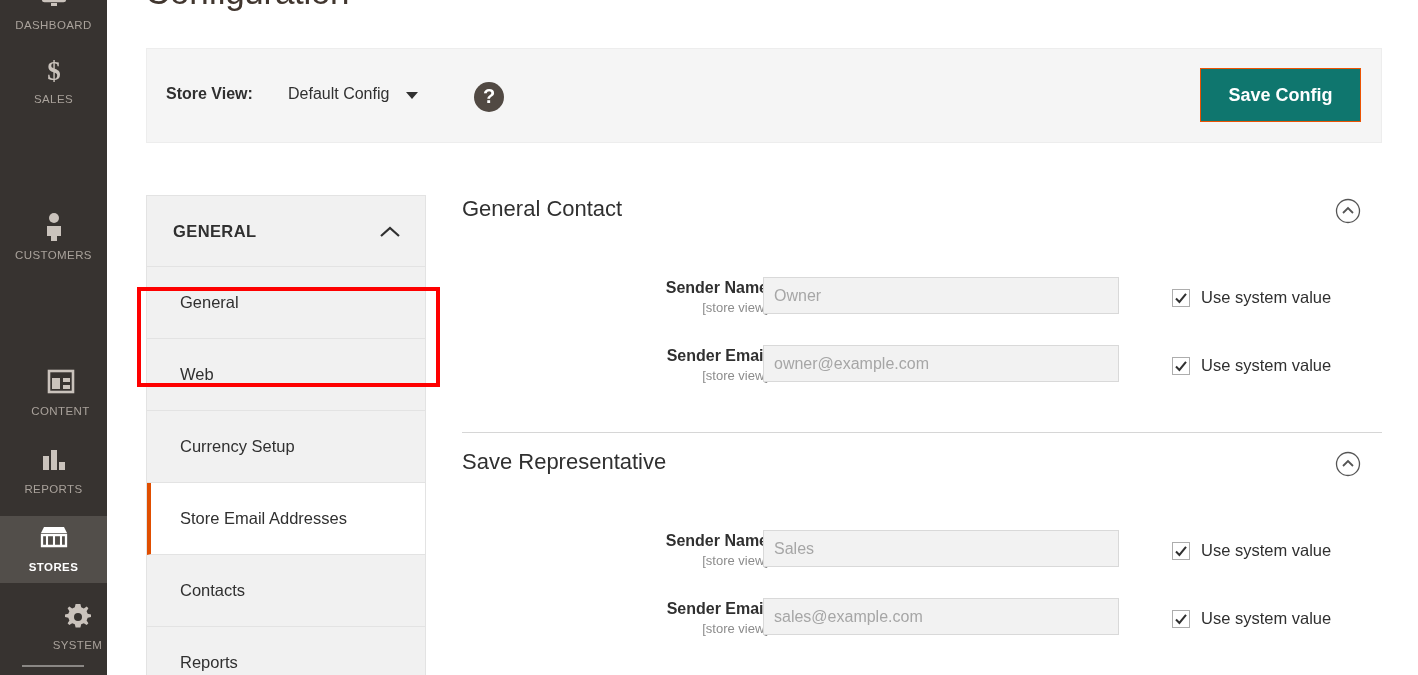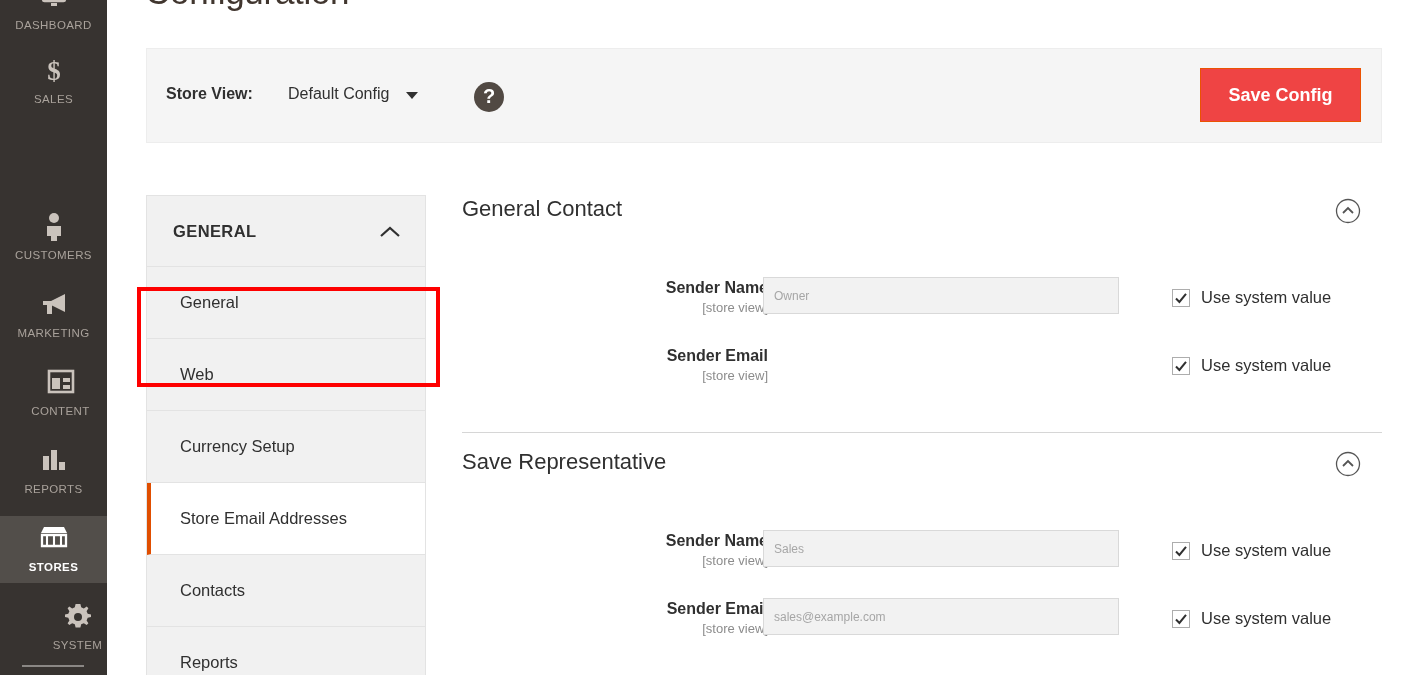--- a/index.html
+++ b/index.html
@@ -93,21 +93,21 @@
     border-radius: 50%;
     background: #514943;
     color: #ffffff;
     font-size: 20px; font-weight: bold;
     text-align: center; line-height: 29px;
     cursor: pointer;
   }
   #save-config-btn {
     position: absolute; left: 1053px; top: 19px;
     width: 161px; height: 54px;
-    background: #ef4444;
+    background: #0f766e;
     border: 1px solid #eb5202;
     color: #ffffff;
     font-size: 18px; font-weight: bold;
     cursor: pointer;
     font-family: "Liberation Sans", sans-serif;
   }
 
   
   #config-nav {
     position: absolute; left: 39px; top: 195px;
@@ -191,21 +191,21 @@
     width: 300px;
     text-align: right;
     font-size: 13px; color: #8c8c8c;
   }
   .field-input {
     position: absolute; left: 301px; top: 6px;
     width: 356px; height: 37px;
     background: #f2f2f2;
     border: 1px solid #d9d9d9;
     color: #a6a6a6;
-    font-size: 12px;
+    font-size: 16px;
     padding: 14px 10px;
     font-family: "Liberation Sans", sans-serif;
   }
   .field-input::placeholder { color: #a6a6a6; opacity: 1; }
   .field-system {
     position: absolute; left: 710px; top: 17px;
     display: flex; align-items: center;
     cursor: pointer;
   }
   .sys-checkbox {
@@ -249,29 +249,20 @@
       <span class="nav-label">SALES</span>
     </div>
     <div class="nav-item" style="position: absolute; top: 204px;">
       <span class="nav-glyph">
         <svg class="nav-icon-svg" width="26" height="30" viewBox="0 0 26 30">
           <circle cx="13" cy="6" r="5" fill="currentColor"></circle>
           <path d="M6 14 h14 v10 h-4 v5 h-6 v-5 h-4 Z" fill="currentColor"></path>
         </svg>
       </span>
       <span class="nav-label">CUSTOMERS</span>
-    </div>
-    <div class="nav-item" style="position: absolute; top: 282px;">
-      <span class="nav-glyph">
-        <svg class="nav-icon-svg" width="32" height="28" viewBox="0 0 32 28">
-          <path d="M5 11 L13 11 L27 4 L27 22 L13 15 L5 15 Z" fill="currentColor"></path>
-          <rect x="9" y="15" width="5" height="9" fill="currentColor"></rect>
-        </svg>
-      </span>
-      <span class="nav-label">MARKETING</span>
     </div>
     <div class="nav-item" style="position: absolute; top: 360px; padding-left: 14px;">
       <span class="nav-glyph">
         <svg class="nav-icon-svg" width="30" height="28" viewBox="0 0 30 28">
           <rect x="3" y="3" width="24" height="21" fill="none" stroke="currentColor" stroke-width="2.6"></rect>
           <rect x="6" y="10" width="8" height="11" fill="currentColor"></rect>
           <rect x="17" y="10" width="7" height="4" fill="currentColor"></rect>
           <rect x="17" y="17" width="7" height="4" fill="currentColor"></rect>
         </svg>
       </span>
@@ -371,20 +362,21 @@
               <svg width="14" height="14" viewBox="0 0 14 14">
                 <polyline points="2,7.5 5.4,11 12,2.8" fill="none" stroke="#303030" stroke-width="2"></polyline>
               </svg>
             </span>
             <span class="sys-label">Use system value</span>
           </div>
         </div>
         <div class="field-row" style="position: absolute; top: 159px; left: 0px; width: 920px;">
           <label class="field-label">Sender Email</label>
           <span class="field-scope">[store view]</span>
+          <input type="text" class="field-input" disabled="" placeholder="owner@example.com" style="">
           <div class="field-system">
             <span class="sys-checkbox">
               <svg width="14" height="14" viewBox="0 0 14 14">
                 <polyline points="2,7.5 5.4,11 12,2.8" fill="none" stroke="#303030" stroke-width="2"></polyline>
               </svg>
             </span>
             <span class="sys-label">Use system value</span>
           </div>
         </div>
         <div class="field-separator" style="top: 252px;"></div>

